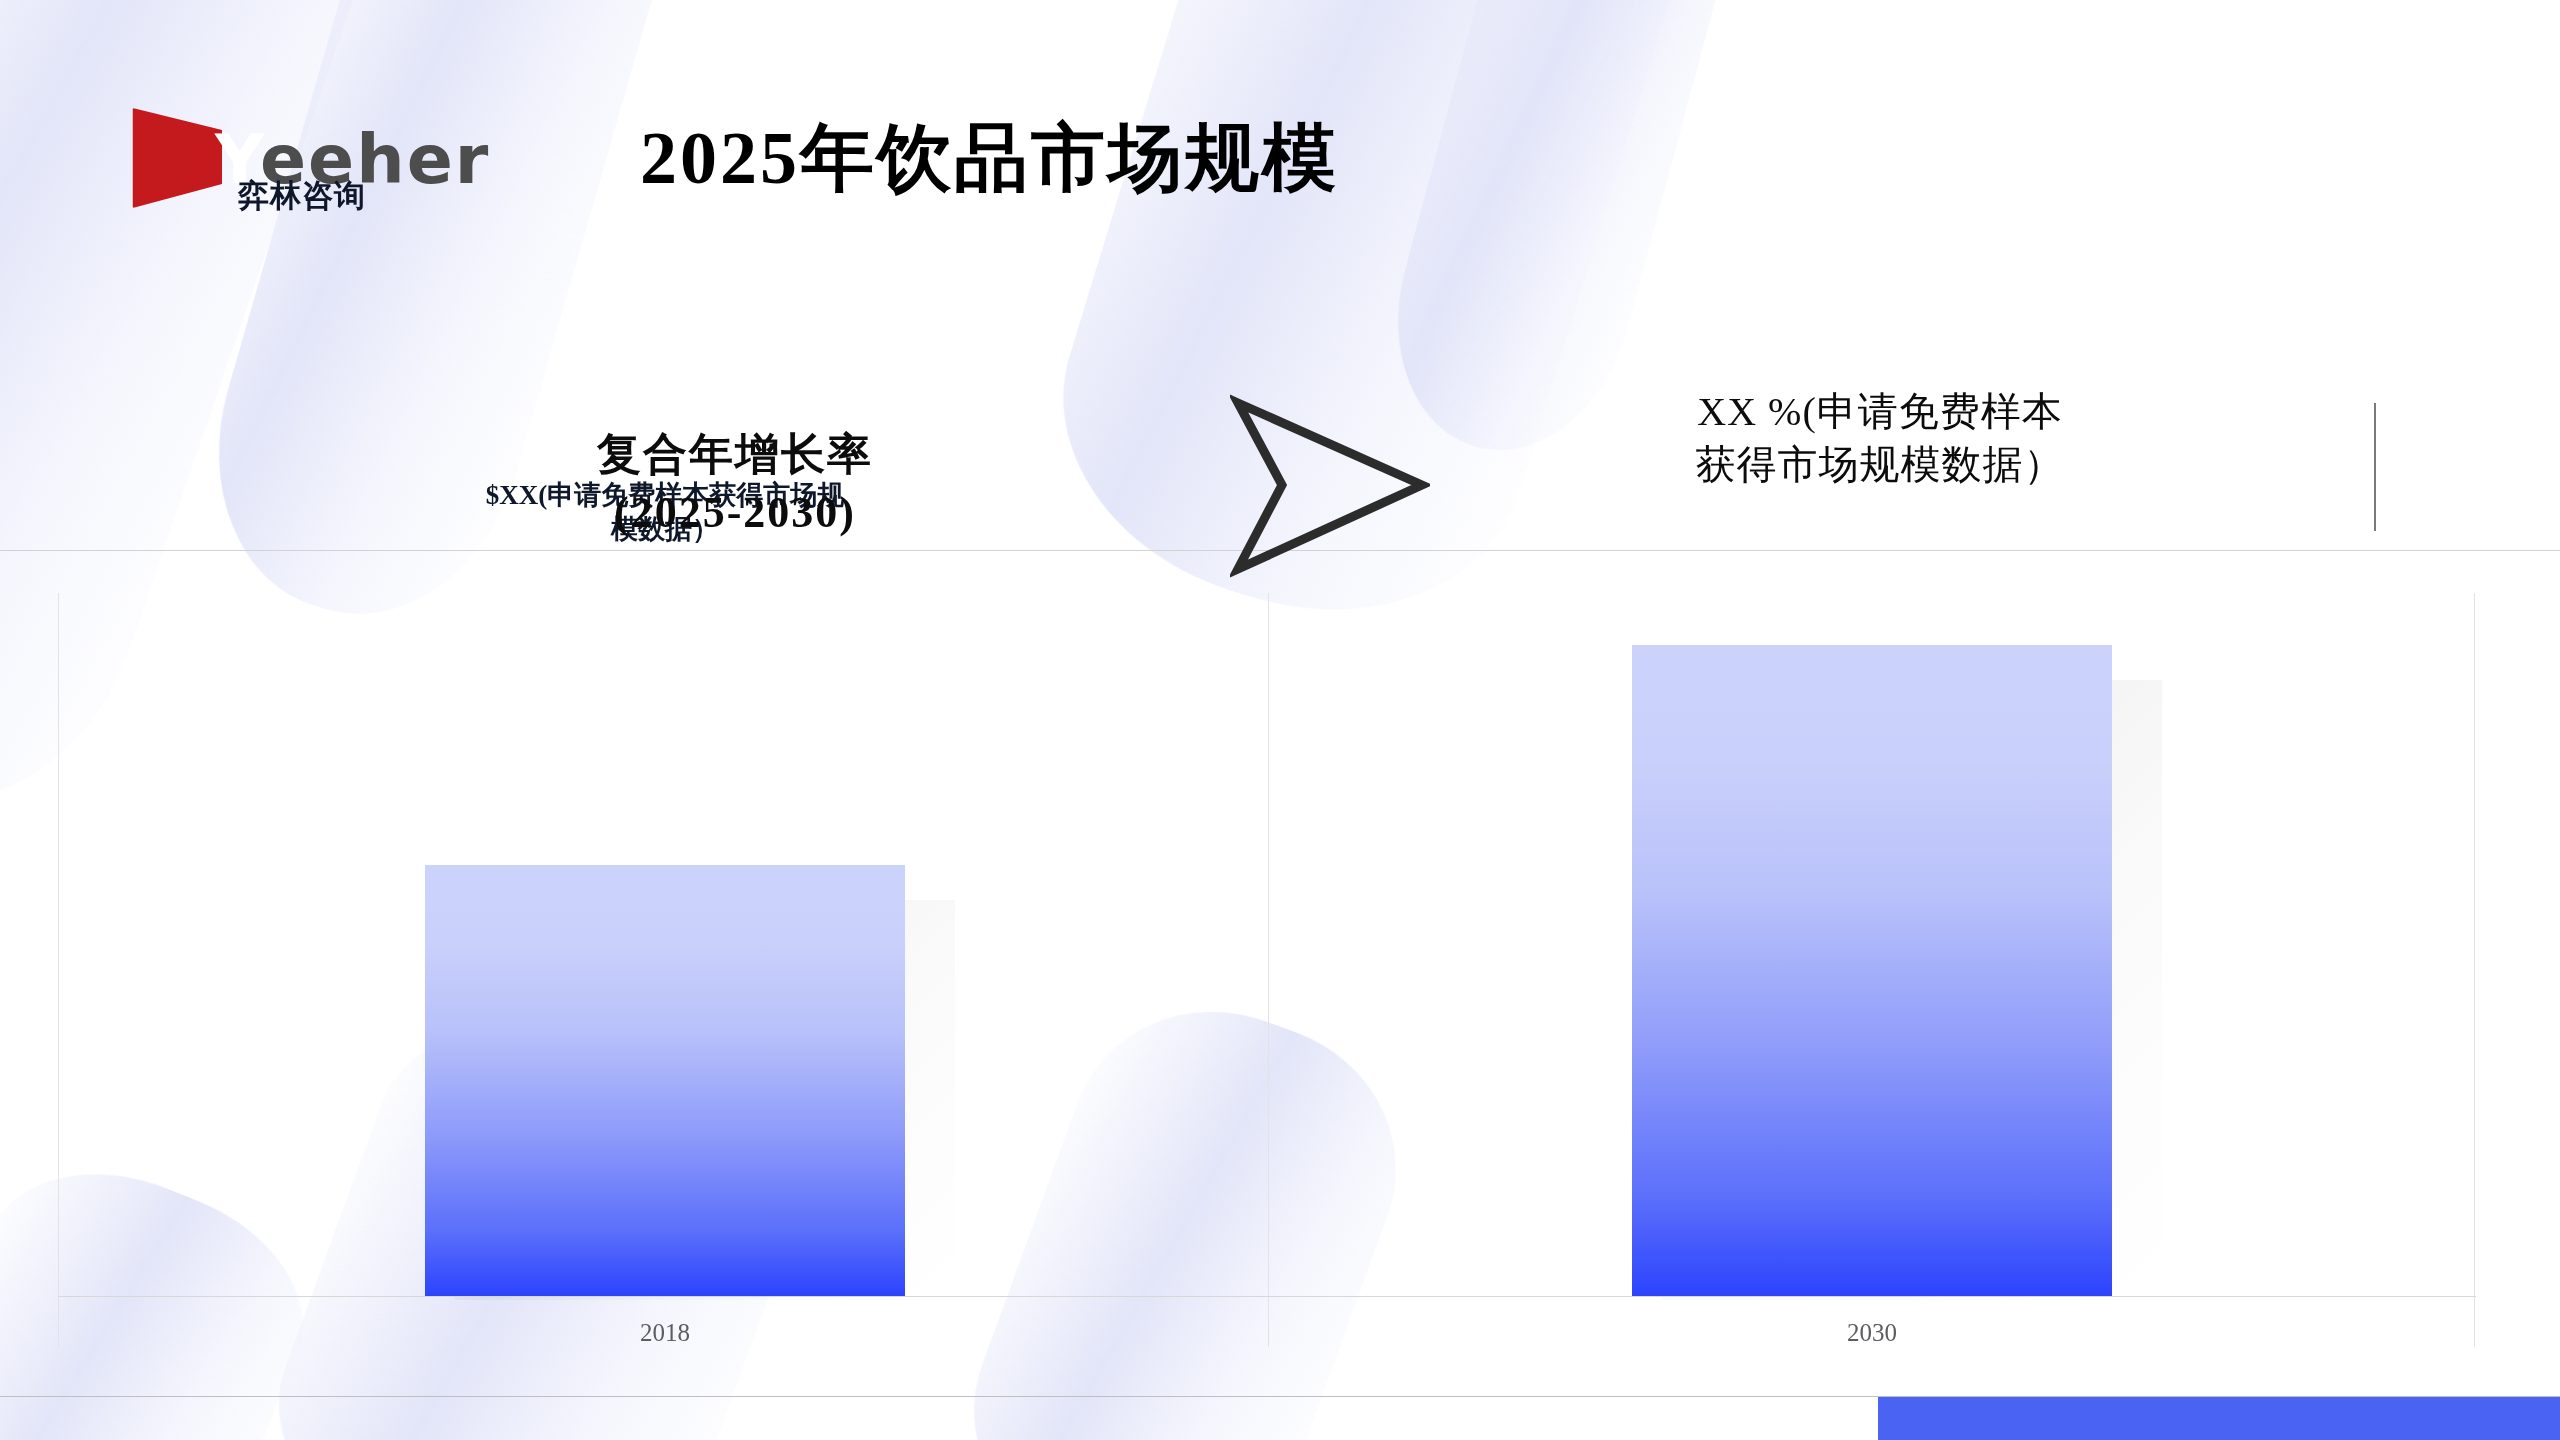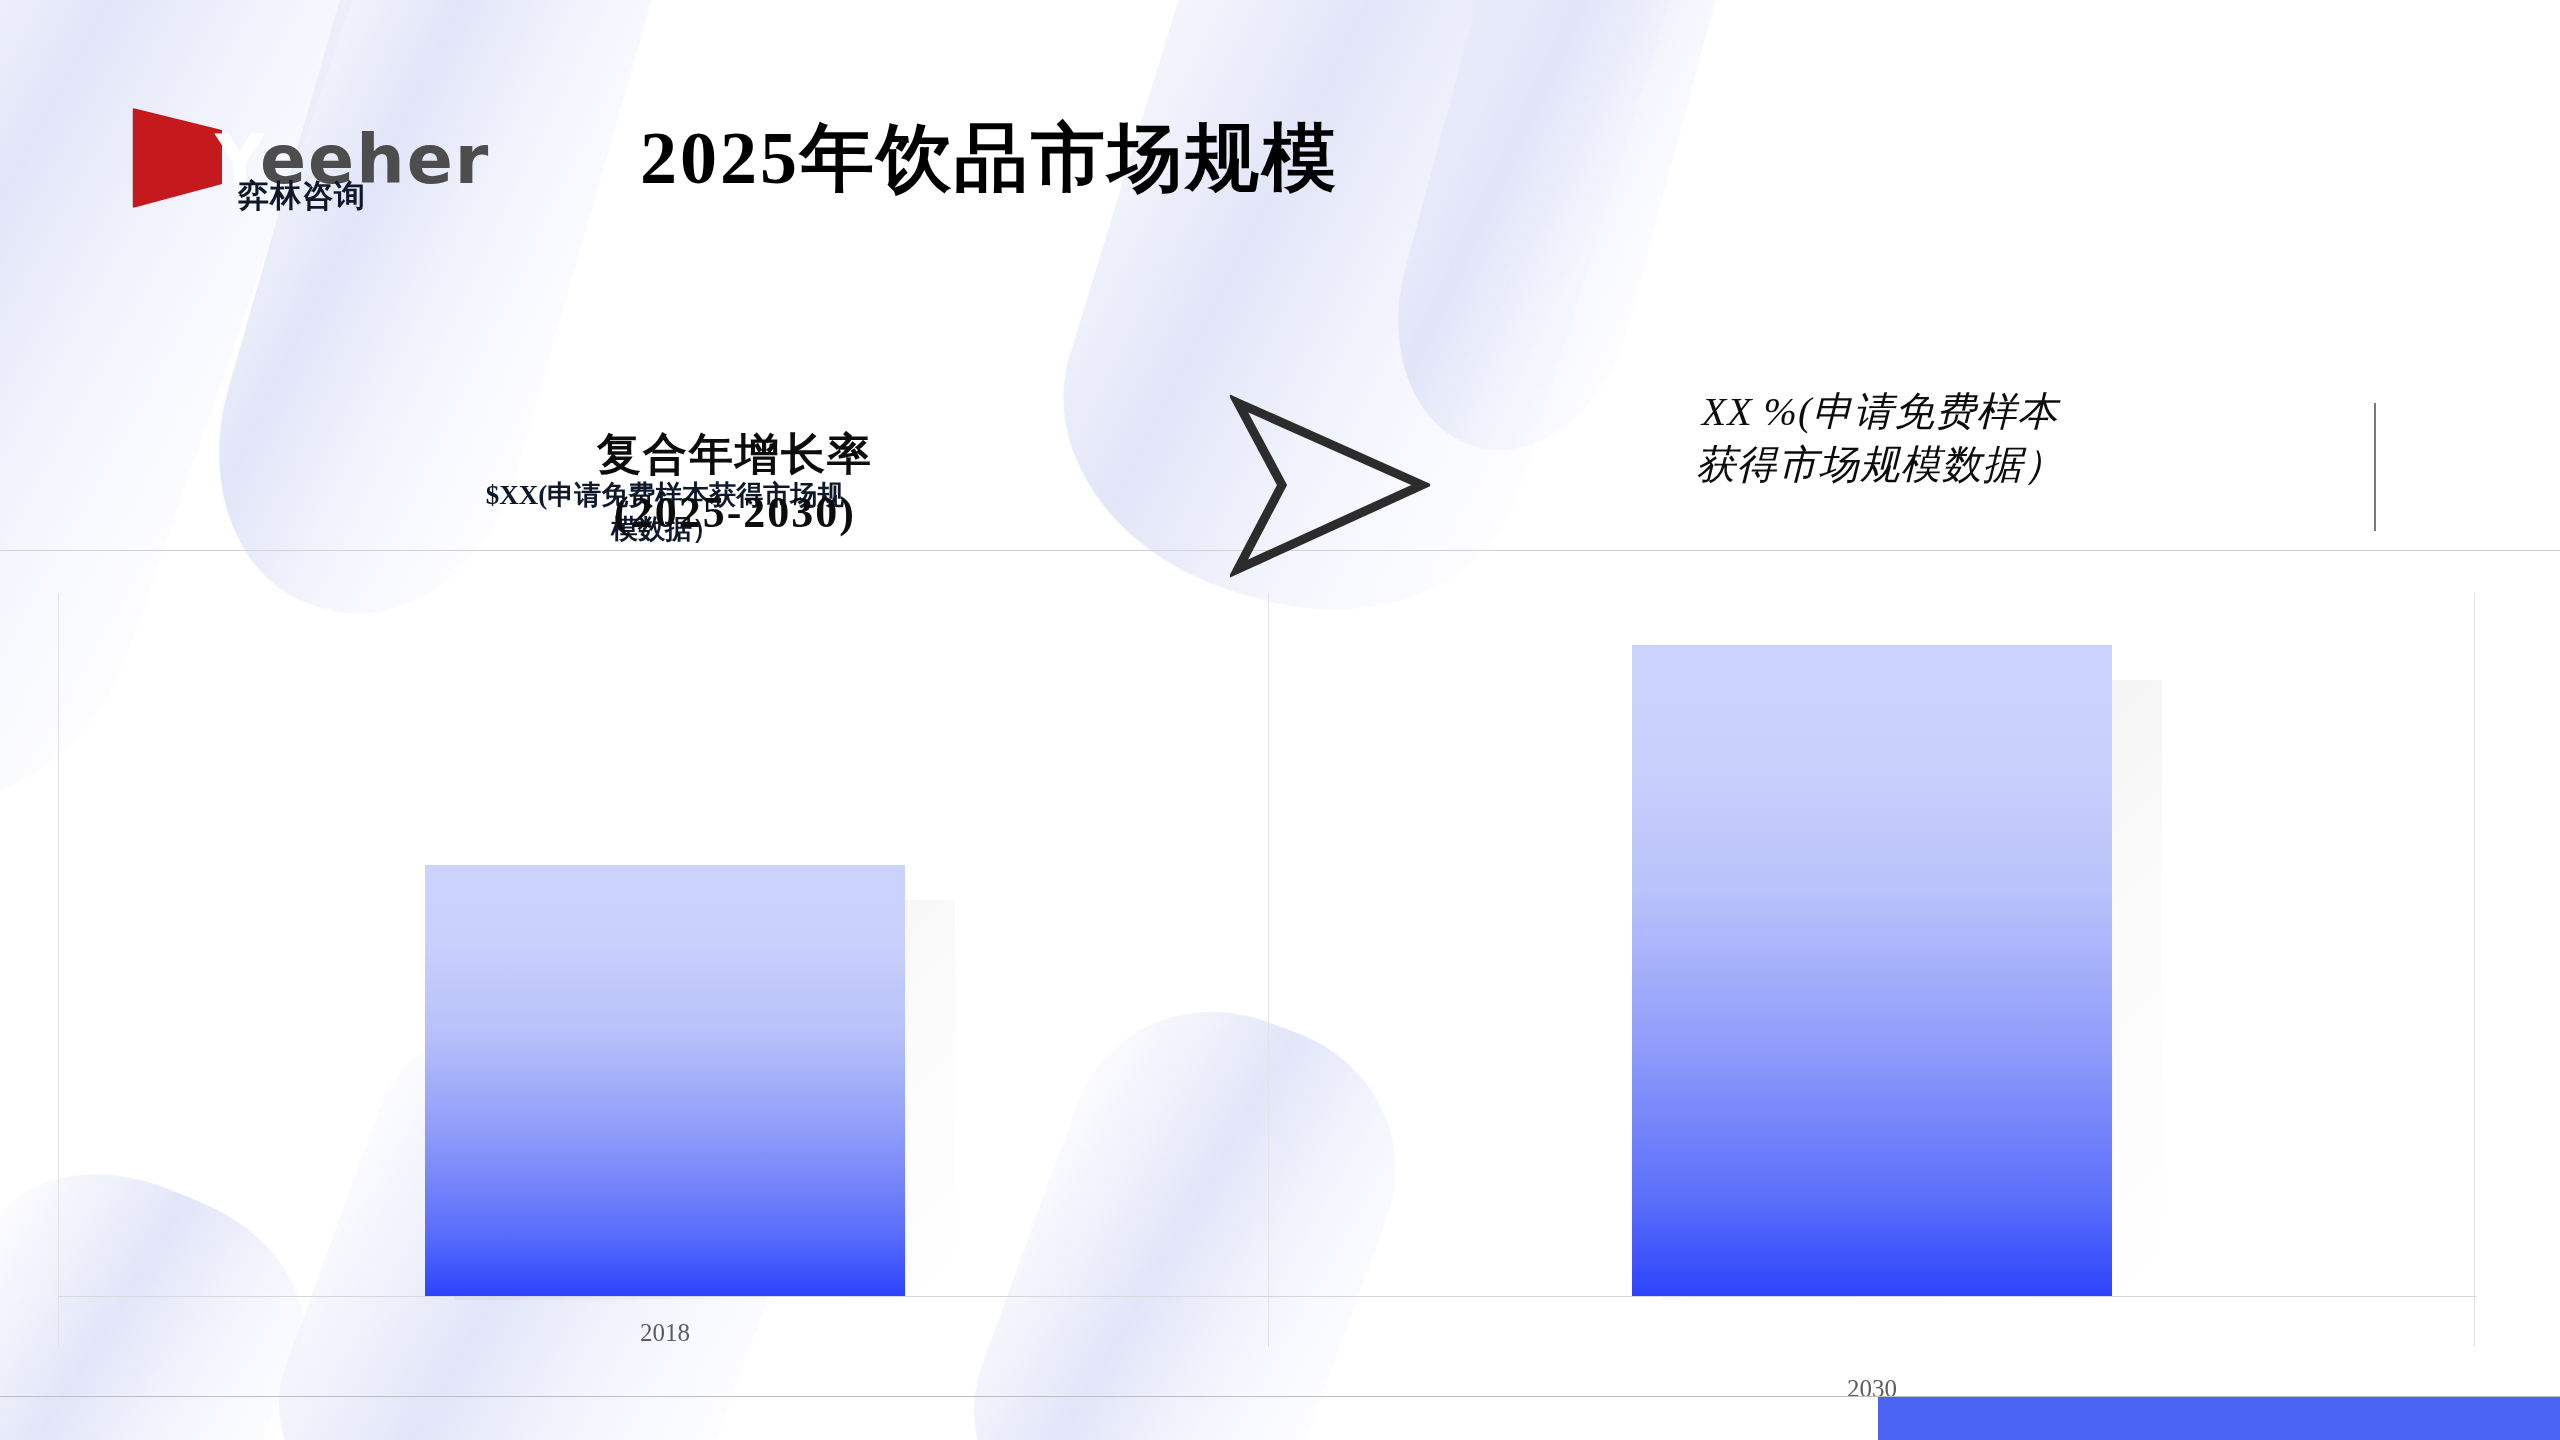--- a/index.html
+++ b/index.html
@@ -70,21 +70,21 @@
     text-align:center;
     font-weight:700; font-size:44px; line-height:58px;
     letter-spacing:2px; color:#0c0c0c;
   }
   #arrow { position:absolute; left:1230px; top:393px; width:200px; height:185px; z-index:5; }
 
   #growth-note {
     position:absolute; left:1620px; top:385px; width:520px; z-index:5;
     text-align:center;
     font-weight:400; font-size:40px; line-height:53px;
-    letter-spacing:1px; color:#0c0c0c;font-style:italic;
+    letter-spacing:1px; color:#0c0c0c;
   }
   #right-divider {
     position:absolute; left:2374px; top:403px; width:2px; height:128px; z-index:5;
     background:#7a7a7a;
   }
 
   
   #rule-top    { position:absolute; left:0;    top:550px;  width:2560px; height:1px; background:#d2d2d4; z-index:4; }
   #rule-bottom { position:absolute; left:0;    top:1396px; width:2560px; height:1px; background:#bfbfc1; z-index:4; }
   #axis-line   { position:absolute; left:58px; top:1296px; width:2418px; height:1px; background:#d7d7d9; z-index:4; }
@@ -119,21 +119,21 @@
 
   
   #bar-2025-shadow { left:455px; top:900px; width:500px; height:400px; }
   #bar-2025 { left:425px; top:865px; width:480px; height:431px; }
   #bar-2025-label { left:425px; top:478px; width:480px; }
   #tick-2025 { left:425px; top:1318px; width:480px; }
 
   
   #bar-2030-shadow { left:1662px; top:680px; width:500px; height:620px; }
   #bar-2030 { left:1632px; top:645px; width:480px; height:651px; }
-  #tick-2030 { left:1632px; top:1374px; width:480px; }
+  #tick-2030 { left:1632px; top:1318px; width:480px; }
 
   #bottom-accent {
     position:absolute; left:1878px; top:1397px; width:682px; height:43px;
     background:#4a63f2; z-index:4;
   }
 </style>
 </head>
 <body>
 
 <div id="bg">

